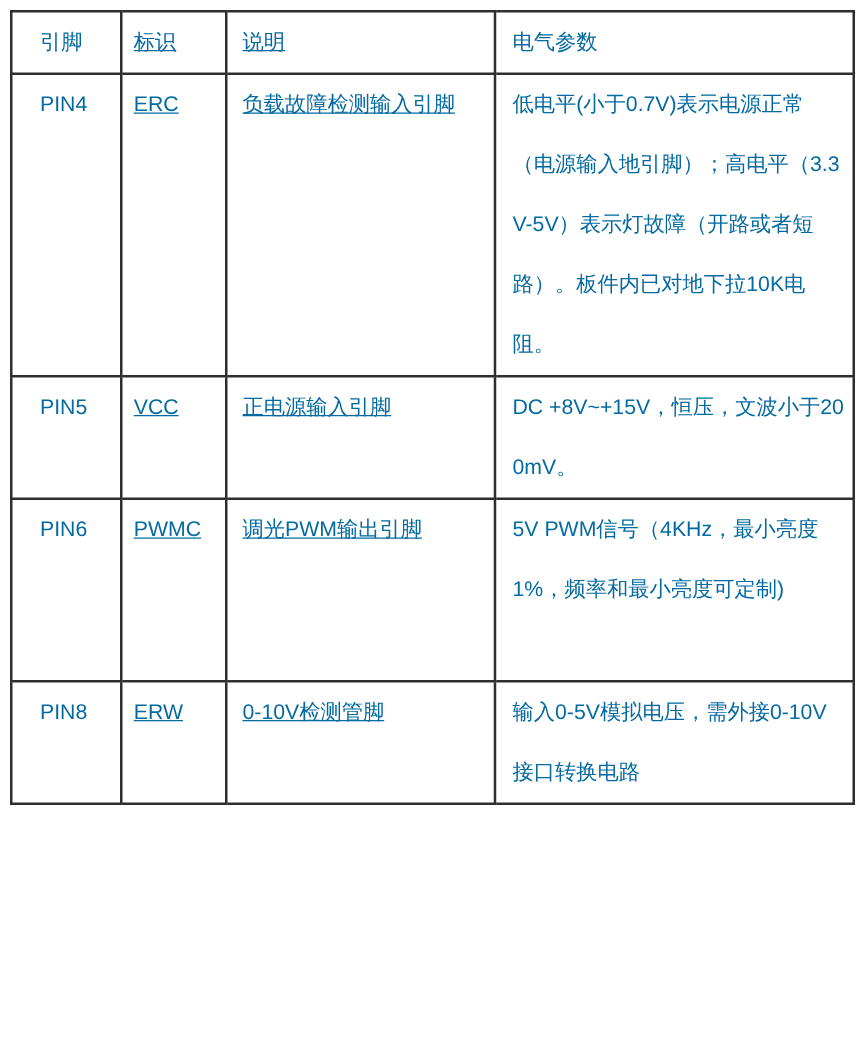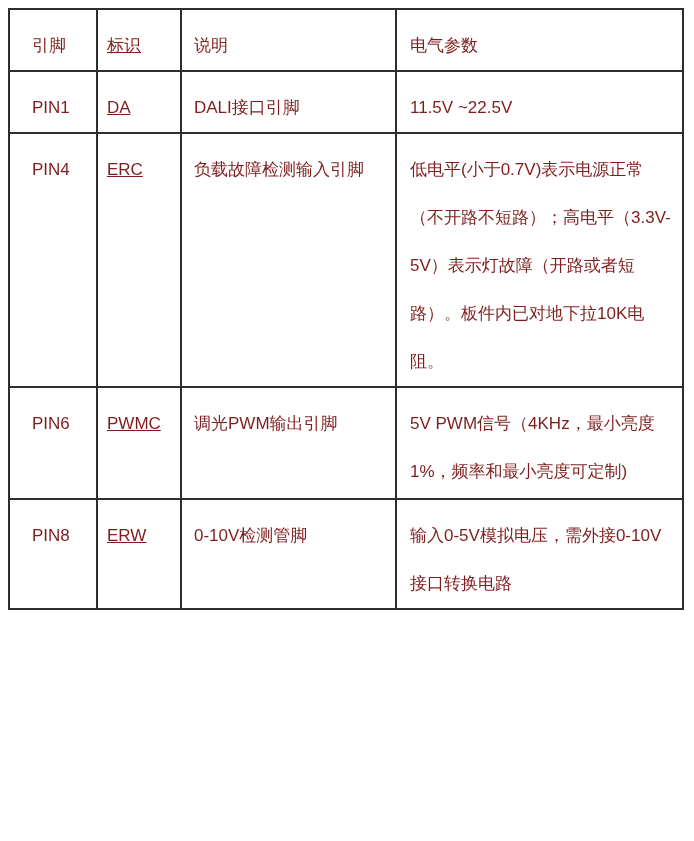--- a/index.html
+++ b/index.html
@@ -13,41 +13,41 @@
   table.pin-table {
     border-collapse: collapse;
     table-layout: fixed;
     margin: 8px 0 0 8px;
     width: 674px;
     background: #ffffff;
   }
   table.pin-table th,
   table.pin-table td {
     border: 2px solid #2e2e2e;
-    color: #7f1d1d;
+    color: #0369a1;
     font-size: 17px;
     font-weight: normal;
     text-align: left;
     vertical-align: top;
     line-height: 48px;
-    padding: 12px 6px 0 0;
+    padding: 0 6px 0 0;
     overflow: hidden;
     word-break: break-all;
   }
   
   .c1 { padding-left: 22px !important; }
   .c2 { padding-left: 9px  !important; text-decoration: underline; }
-  .c3 { padding-left: 12px !important; }
+  .c3 { padding-left: 12px !important; text-decoration: underline; }
   .c4 { padding-left: 13px !important; }
   
   tr.rh-head { height: 48px; }
   tr.rh-1 { height: 49px; }
   tr.rh-4 { height: 242px; }
   tr.rh-5 { height: 96px; }
-  tr.rh-6 { height: 112px; }
+  tr.rh-6 { height: 146px; }
   tr.rh-7 { height: 50px; }
   tr.rh-8 { height: 98px; }
 </style>
 </head>
 <body>
 
 <table class="pin-table">
   <colgroup>
     <col style="width:88px">
     <col style="width:84px">
@@ -56,31 +56,31 @@
   </colgroup>
   <thead>
     <tr class="rh-head">
       <th class="c1">引脚</th>
       <th class="c2">标识</th>
       <th class="c3">说明</th>
       <th class="c4">电气参数</th>
     </tr>
   </thead>
   <tbody>
-    <tr class="rh-1">
-      <td class="c1">PIN1</td>
-      <td class="c2">DA</td>
-      <td class="c3">DALI接口引脚</td>
-      <td class="c4">11.5V ~22.5V</td>
-    </tr>
     <tr class="rh-4">
       <td class="c1">PIN4</td>
       <td class="c2">ERC</td>
       <td class="c3">负载故障检测输入引脚</td>
-      <td class="c4">低电平(小于0.7V)表示电源正常（不开路不短路）；高电平（3.3V-5V）表示灯故障（开路或者短路）。板件内已对地下拉10K电阻。</td>
+      <td class="c4">低电平(小于0.7V)表示电源正常（电源输入地引脚）；高电平（3.3V-5V）表示灯故障（开路或者短路）。板件内已对地下拉10K电阻。</td>
+    </tr>
+    <tr class="rh-5">
+      <td class="c1">PIN5</td>
+      <td class="c2">VCC</td>
+      <td class="c3">正电源输入引脚</td>
+      <td class="c4">DC +8V~+15V，恒压，文波小于200mV。</td>
     </tr>
     <tr class="rh-6">
       <td class="c1">PIN6</td>
       <td class="c2">PWMC</td>
       <td class="c3">调光PWM输出引脚</td>
       <td class="c4">5V PWM信号（4KHz，最小亮度1%，频率和最小亮度可定制)</td>
     </tr>
     <tr class="rh-8">
       <td class="c1">PIN8</td>
       <td class="c2">ERW</td>

